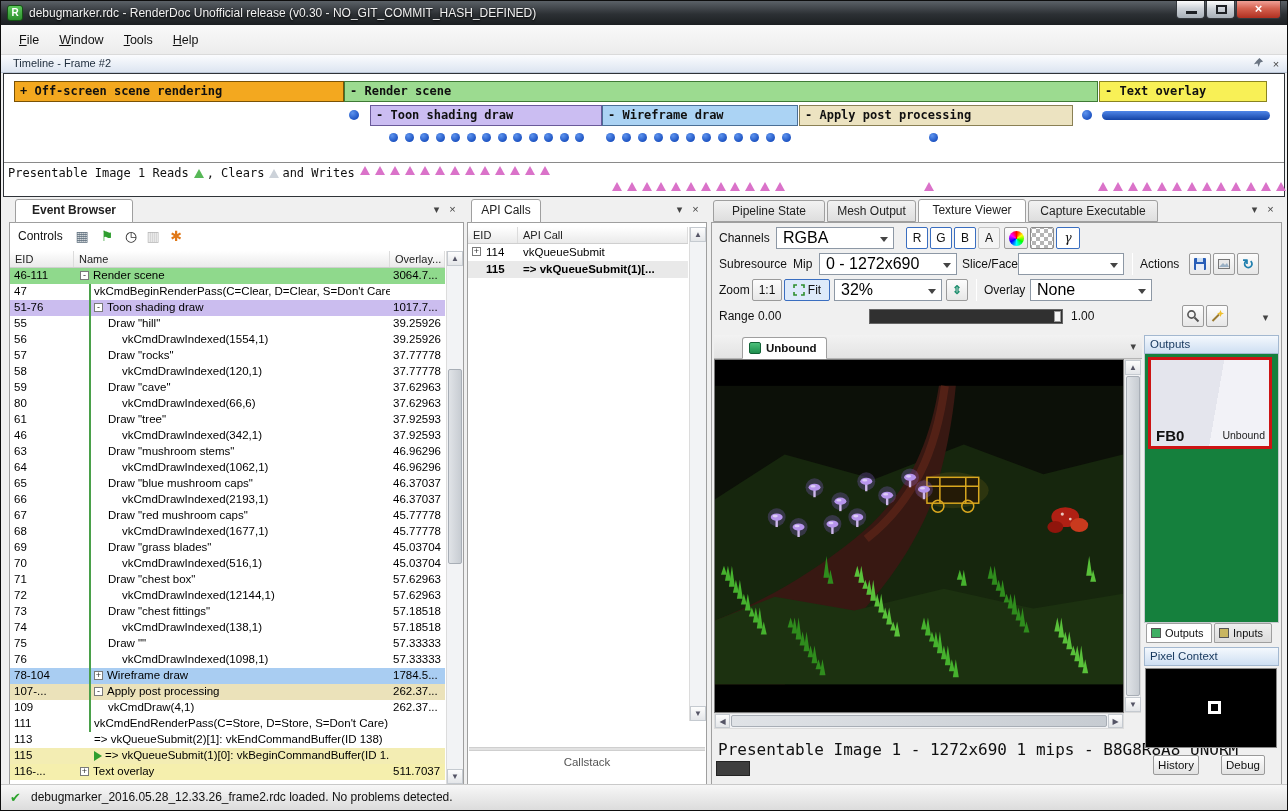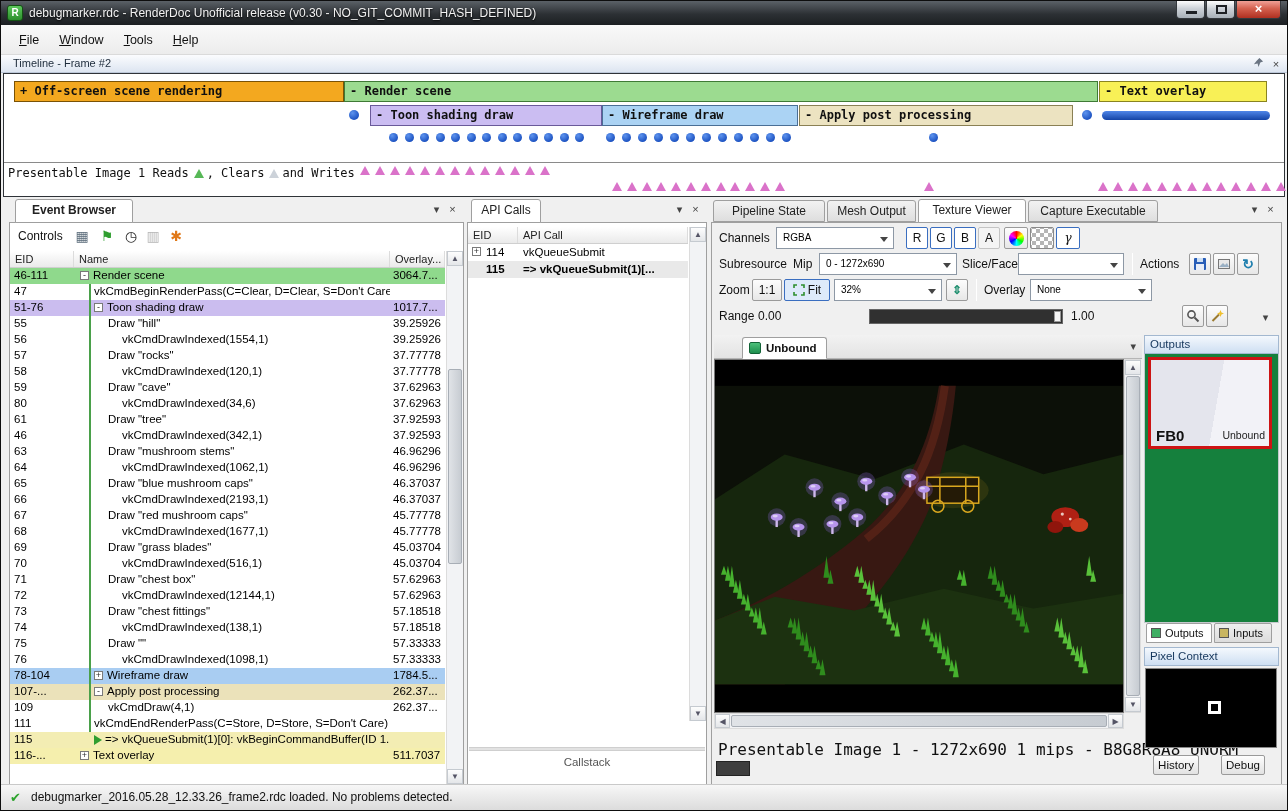--- a/index.html
+++ b/index.html
@@ -79,21 +79,21 @@
 .arow.selected{background:#e9e9e9}
 .arow.bold{font-weight:bold}
 .a-eid{position:absolute;left:0;top:0;width:50px;padding-left:18px;overflow:hidden}
 .a-call{position:absolute;left:50px;top:0;right:0;padding-left:5px;overflow:hidden}
 .arow .expander{position:absolute;left:4px;top:3px;margin:0;vertical-align:0}
 .api-split{position:absolute;left:1px;right:1px;top:524px;height:4px;background:#e2e2e2;border-top:1px solid #cfcfcf;border-bottom:1px solid #cfcfcf}
 .api-callstack{position:absolute;left:0;right:0;top:533px;text-align:center;font-size:11.5px;color:#555}
 
 
 .lab{position:absolute;font-size:12px;line-height:22px;color:#111;white-space:nowrap}
-.combo{position:absolute;height:22px;background:#fff;border:1px solid #8d98a5;font-size:10px;line-height:20px;padding:0 18px 0 6px;white-space:nowrap;overflow:hidden}
+.combo{position:absolute;height:22px;background:#fff;border:1px solid #8d98a5;font-size:16px;line-height:20px;padding:0 18px 0 6px;white-space:nowrap;overflow:hidden}
 .combo::after{content:"";position:absolute;right:5px;top:9px;border-left:4px solid transparent;border-right:4px solid transparent;border-top:5px solid #444}
 .sbtn{position:absolute;height:22px;background:linear-gradient(#fdfdfd,#e7e7e7);border:1px solid #9a9a9a;border-radius:2px;font-size:12px;text-align:center;line-height:20px;color:#111}
 .sbtn.toggled{border-color:#3a6ec0;background:#fff}
 .sbtn.flat{background:#f4f4f4;border-color:#c4c4c4}
 .sbtn.fit{background:#ddeafa;border-color:#3a6ec0}
 .wheel::before{content:"";position:absolute;left:4px;top:3px;width:15px;height:15px;border-radius:50%;background:conic-gradient(#f00,#ff0,#0f0,#0ff,#00f,#f0f,#f00)}
 .checkerbtn{background-image:linear-gradient(45deg,#b5b5b5 25%,transparent 25%,transparent 75%,#b5b5b5 75%),linear-gradient(45deg,#b5b5b5 25%,#fff 25%,#fff 75%,#b5b5b5 75%);background-size:8px 8px;background-position:1px 1px,5px 5px;border:1px solid #8a8a8a}
 .sep{position:absolute;width:1px;background:#cfcfcf;border-right:1px solid #fff}
 .range-track{position:absolute;height:15px;background:#303030;border:1px solid #666}
 .range-handle{position:absolute;right:1px;top:1px;width:7px;height:11px;background:#f5f5f5;border:1px solid #999}
@@ -308,21 +308,21 @@
             <span class="c-dur">37.77778</span>
           </div>
           <div class="erow">
             <span class="c-eid">59</span>
             <span class="c-name" style="padding-left: 34px;">Draw "cave"</span>
             <span class="guide"></span>
             <span class="c-dur">37.62963</span>
           </div>
           <div class="erow">
             <span class="c-eid">80</span>
-            <span class="c-name" style="padding-left: 48px;">vkCmdDrawIndexed(34,6)</span>
+            <span class="c-name" style="padding-left: 48px;">vkCmdDrawIndexed(66,6)</span>
             <span class="guide"></span>
             <span class="c-dur">37.62963</span>
           </div>
           <div class="erow">
             <span class="c-eid">61</span>
             <span class="c-name" style="padding-left: 34px;">Draw "tree"</span>
             <span class="guide"></span>
             <span class="c-dur">37.92593</span>
           </div>
           <div class="erow">
@@ -430,20 +430,25 @@
           <div class="erow">
             <span class="c-eid">109</span>
             <span class="c-name" style="padding-left: 34px;">vkCmdDraw(4,1)</span>
             <span class="guide"></span>
             <span class="c-dur">262.37...</span>
           </div>
           <div class="erow">
             <span class="c-eid">111</span>
             <span class="c-name" style="padding-left: 20px;">vkCmdEndRenderPass(C=Store, D=Store, S=Don't Care)</span>
             <span class="guide"></span>
+            <span class="c-dur"></span>
+          </div>
+          <div class="erow">
+            <span class="c-eid">113</span>
+            <span class="c-name" style="padding-left: 20px;">=&gt; vkQueueSubmit(2)[1]: vkEndCommandBuffer(ID 138)</span>
             <span class="c-dur"></span>
           </div>
           <div class="erow bg-sel">
             <span class="c-eid">115</span>
             <span class="c-name" style="padding-left: 20px;"><span class="marker"></span>=&gt; vkQueueSubmit(1)[0]: vkBeginCommandBuffer(ID 1...</span>
             <span class="c-dur"></span>
           </div>
           <div class="erow bg-yellow">
             <span class="c-eid">116-...</span>
             <span class="c-name" style="padding-left: 6px;"><span class="expander">+</span>Text overlay</span>

